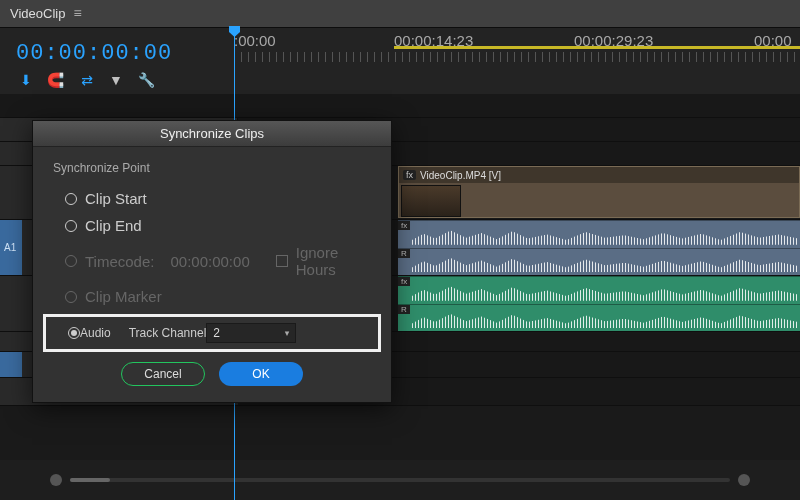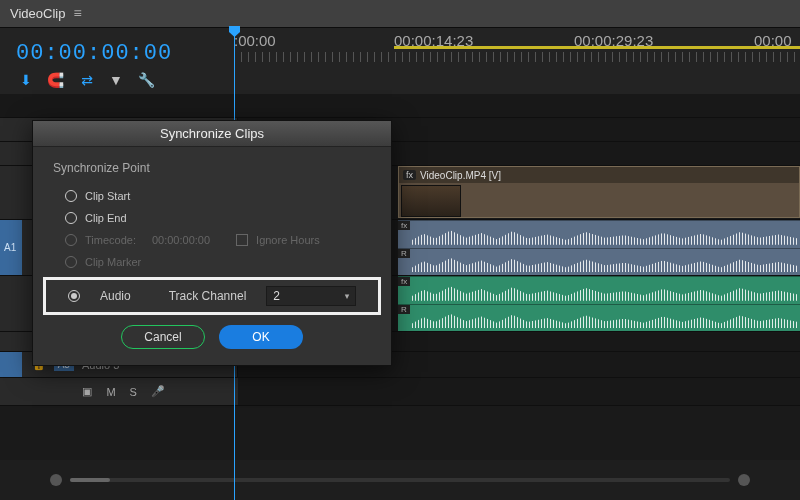--- a/index.html
+++ b/index.html
@@ -244,21 +244,21 @@
     font-size: 13px;
     border-bottom: 1px solid #222;
   }
   .dialog .body { padding: 14px 20px 16px; }
   .dialog .section-label { color: #aaa; margin-bottom: 10px; font-size: 12px; }
   .opt-row {
     display: flex;
     align-items: center;
     gap: 8px;
     padding: 5px 0 5px 12px;
-    font-size: 11px;
+    font-size: 15px;
   }
   .opt-row.disabled { color: #666; }
   .radio {
     width: 12px; height: 12px;
     border: 1.5px solid currentColor;
     border-radius: 50%;
     display: inline-block;
     position: relative;
     flex-shrink: 0;
   }
@@ -275,21 +275,21 @@
     border: 1.5px solid currentColor;
     display: inline-block;
     flex-shrink: 0;
   }
   .highlight-row {
     border: 3px solid #f0f0f0;
     margin: 4px -10px 8px -10px;
     padding: 6px 11px 6px 22px;
     display: flex;
     align-items: center;
-    gap: 20px;
+    gap: 0;
   }
   .dropdown {
     display: inline-flex;
     align-items: center;
     justify-content: space-between;
     width: 90px;
     height: 20px;
     padding: 0 6px;
     background: #262626;
     border: 1px solid #1a1a1a;

